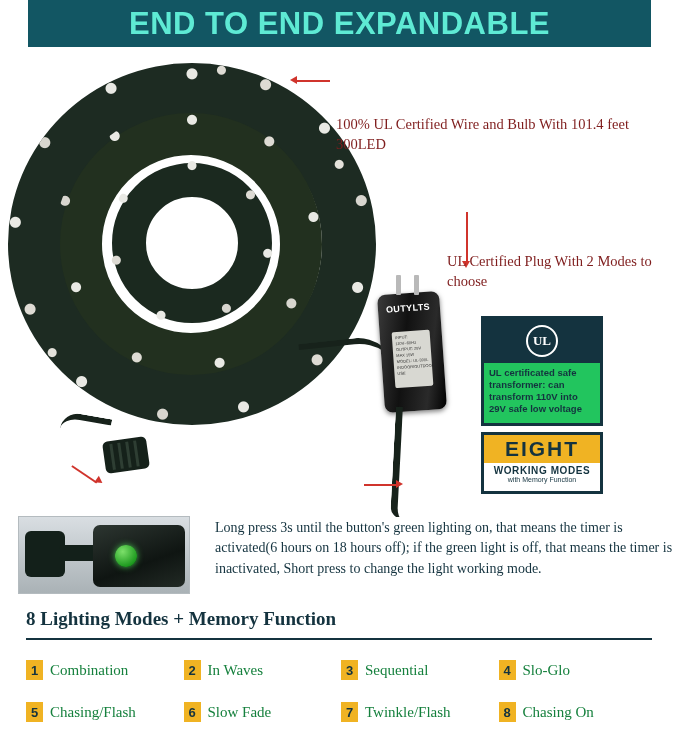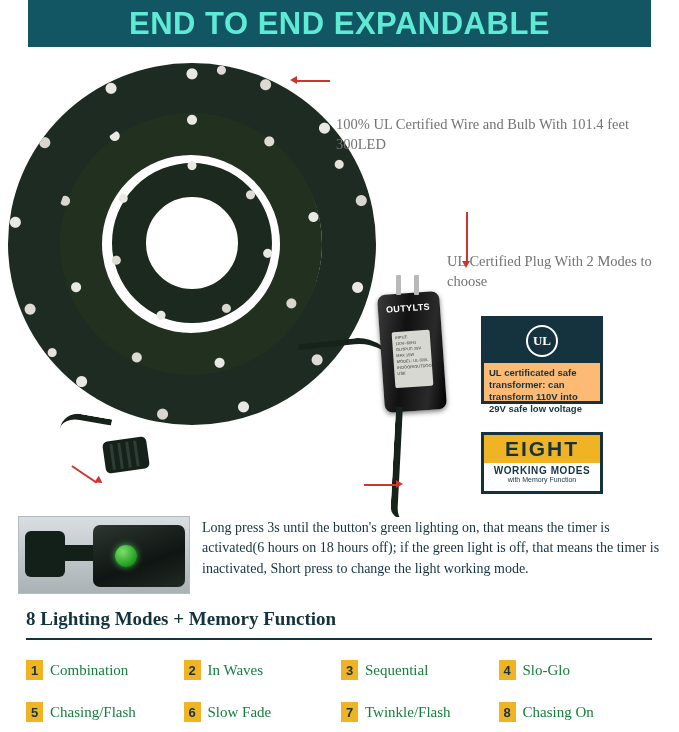--- a/index.html
+++ b/index.html
@@ -100,22 +100,22 @@
     width: 24px; height: 112px;
     border-left: 7px solid #17221b;
     border-bottom-left-radius: 12px;
     transform: rotate(3deg);
   }
 
   
   #ul-card {
     position: absolute;
     left: 481px; top: 269px;
-    width: 122px; height: 88px;
-    background: #fdba74;
+    width: 122px; height: 110px;
+    background: #22c55e;
     border: 3px solid #14333f;
   }
   #ul-card-top {
     height: 44px;
     background: #14333f;
     display: flex; align-items: center; justify-content: center;
   }
   #ul-mark {
     width: 32px; height: 32px;
     border-radius: 50%;
@@ -176,21 +176,21 @@
     left: 60px; top: 368px;
     width: 50px; height: 30px;
     border-top: 6px solid #17221b;
     border-top-left-radius: 18px;
     transform: rotate(10deg);
   }
 
   
   .callout {
     position: absolute;
-    color: #737373;
+    color: #7f1d1d;
     font-size: 14.5px;
     line-height: 1.35;
     font-family: "Liberation Serif", serif;
   }
   #callout-wire { left: 336px; top: 68px; width: 300px; }
   #callout-plug { left: 447px; top: 205px; width: 230px; }
 
   
   .arrow-line {
     position: absolute;
@@ -249,21 +249,21 @@
   #tp-button {
     position: absolute;
     left: 96px; top: 28px;
     width: 22px; height: 22px;
     border-radius: 50%;
     background: radial-gradient(circle at 35% 30%, #7ce06a, #1f9b20 70%, #0c5c13 100%);
     box-shadow: 0 0 6px rgba(80,220,90,.8);
   }
   #timer-text {
     position: absolute;
-    left: 184px; top: 2px;
+    left: 197px; top: 2px;
     width: 464px;
     font-size: 14px;
     color: #14333f;
     line-height: 1.45;
     font-family: "Liberation Serif", serif;
   }
 
   
   #modes-title {
     position: absolute;

